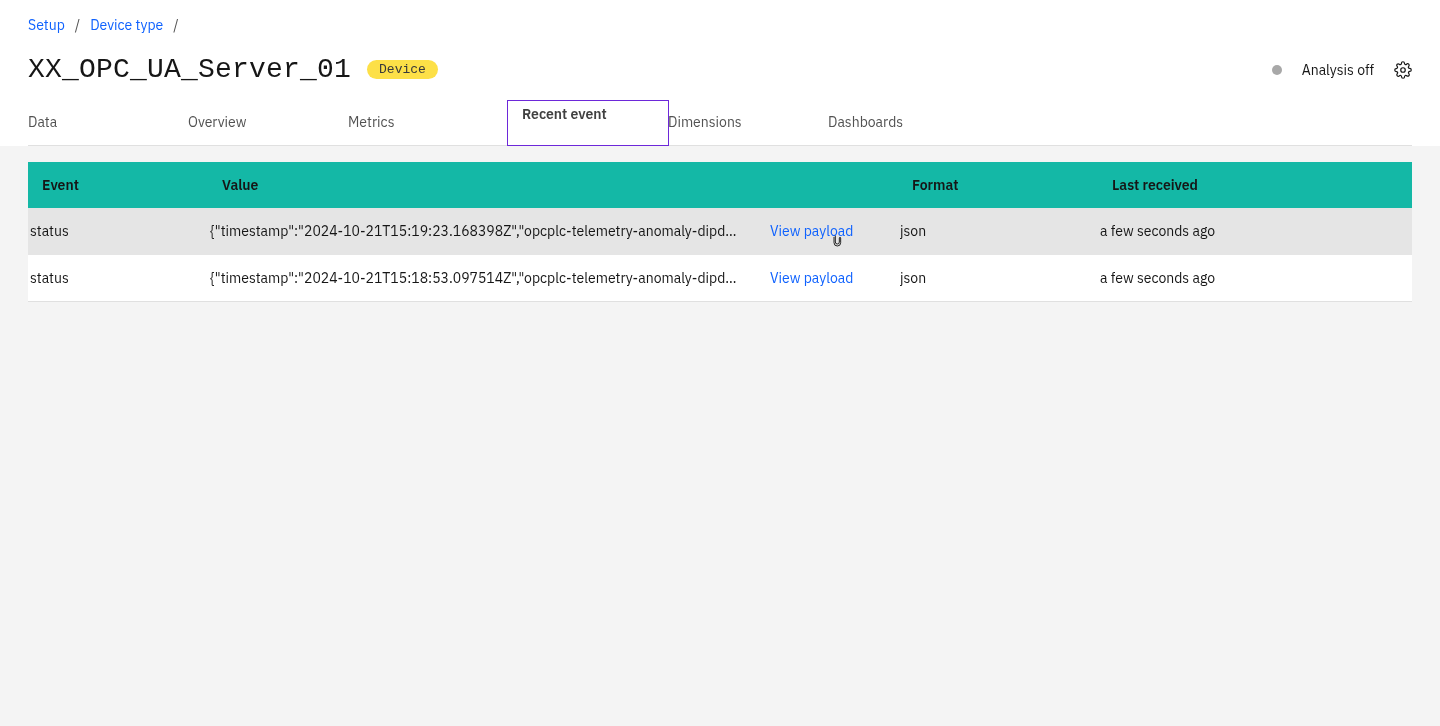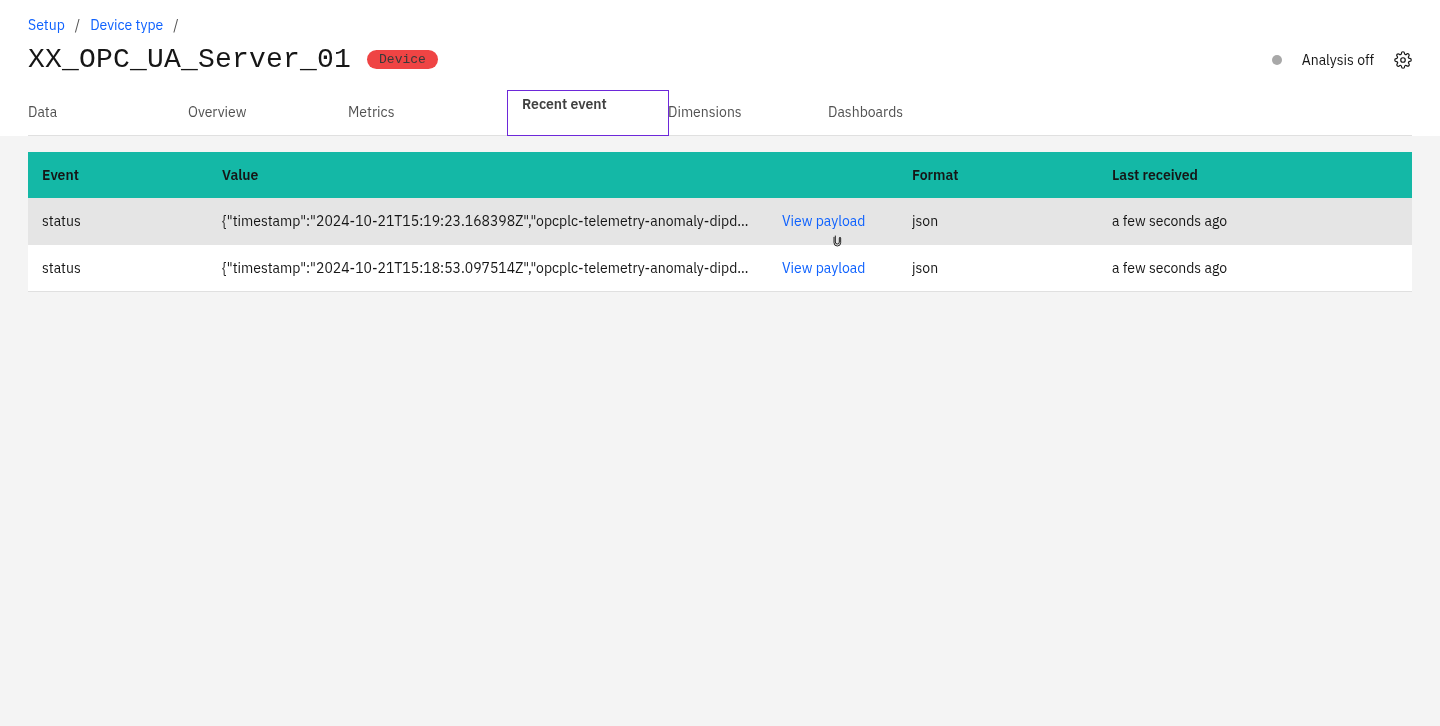--- a/index.html
+++ b/index.html
@@ -14,34 +14,34 @@
   }
   .page {
     background: #fff;
     padding: 16px 28px 0 28px;
   }
   .breadcrumb {
     display: flex;
     align-items: center;
     gap: 10px;
     font-size: 14px;
-    margin-bottom: 10px;
+    margin-bottom: 20px;
   }
   .breadcrumb a { color: #0f62fe; text-decoration: none; cursor: pointer; }
   .breadcrumb .sep { color: #525252; }
   .title-row {
     display: flex;
     align-items: center;
     justify-content: space-between;
     margin-bottom: 16px;
   }
   .title-left { display: flex; align-items: center; gap: 16px; font-family: Liberation Mono, monospace; }
   .page-title { font-size: 28px; font-weight: 400; letter-spacing: 0.2px; }
   .badge {
-    background: #ef4444;
+    background: #fde047;
     color: #393939;
     border-radius: 12px;
     padding: 2px 12px;
     font-size: 13px;
   }
   .title-right { display: flex; align-items: center; gap: 20px; }
   .status-dot {
     width: 10px; height: 10px; border-radius: 50%; background: #a8a8a8;
   }
   .status-text { color: #161616; font-size: 14px; }
@@ -84,21 +84,21 @@
   table.events col.c-last  { width: auto; }
 
   table.events thead th {
     background: #14b8a6;
     text-align: left;
     font-weight: 600;
     font-size: 14px;
     padding: 14px 14px;
   }
   table.events tbody td {
-    padding: 14px 14px;
+    padding: 14px 2px;
     border-bottom: 1px solid #e0e0e0;
     font-size: 14px;
     color: #161616;
     white-space: nowrap;
     overflow: hidden;
     text-overflow: ellipsis;
   }
   table.events tbody tr.hovered { background: #e5e5e5; }
   table.events tbody tr.hovered td { border-bottom-color: #e5e5e5; }
   a.link { color: #0f62fe; text-decoration: none; cursor: pointer; }

